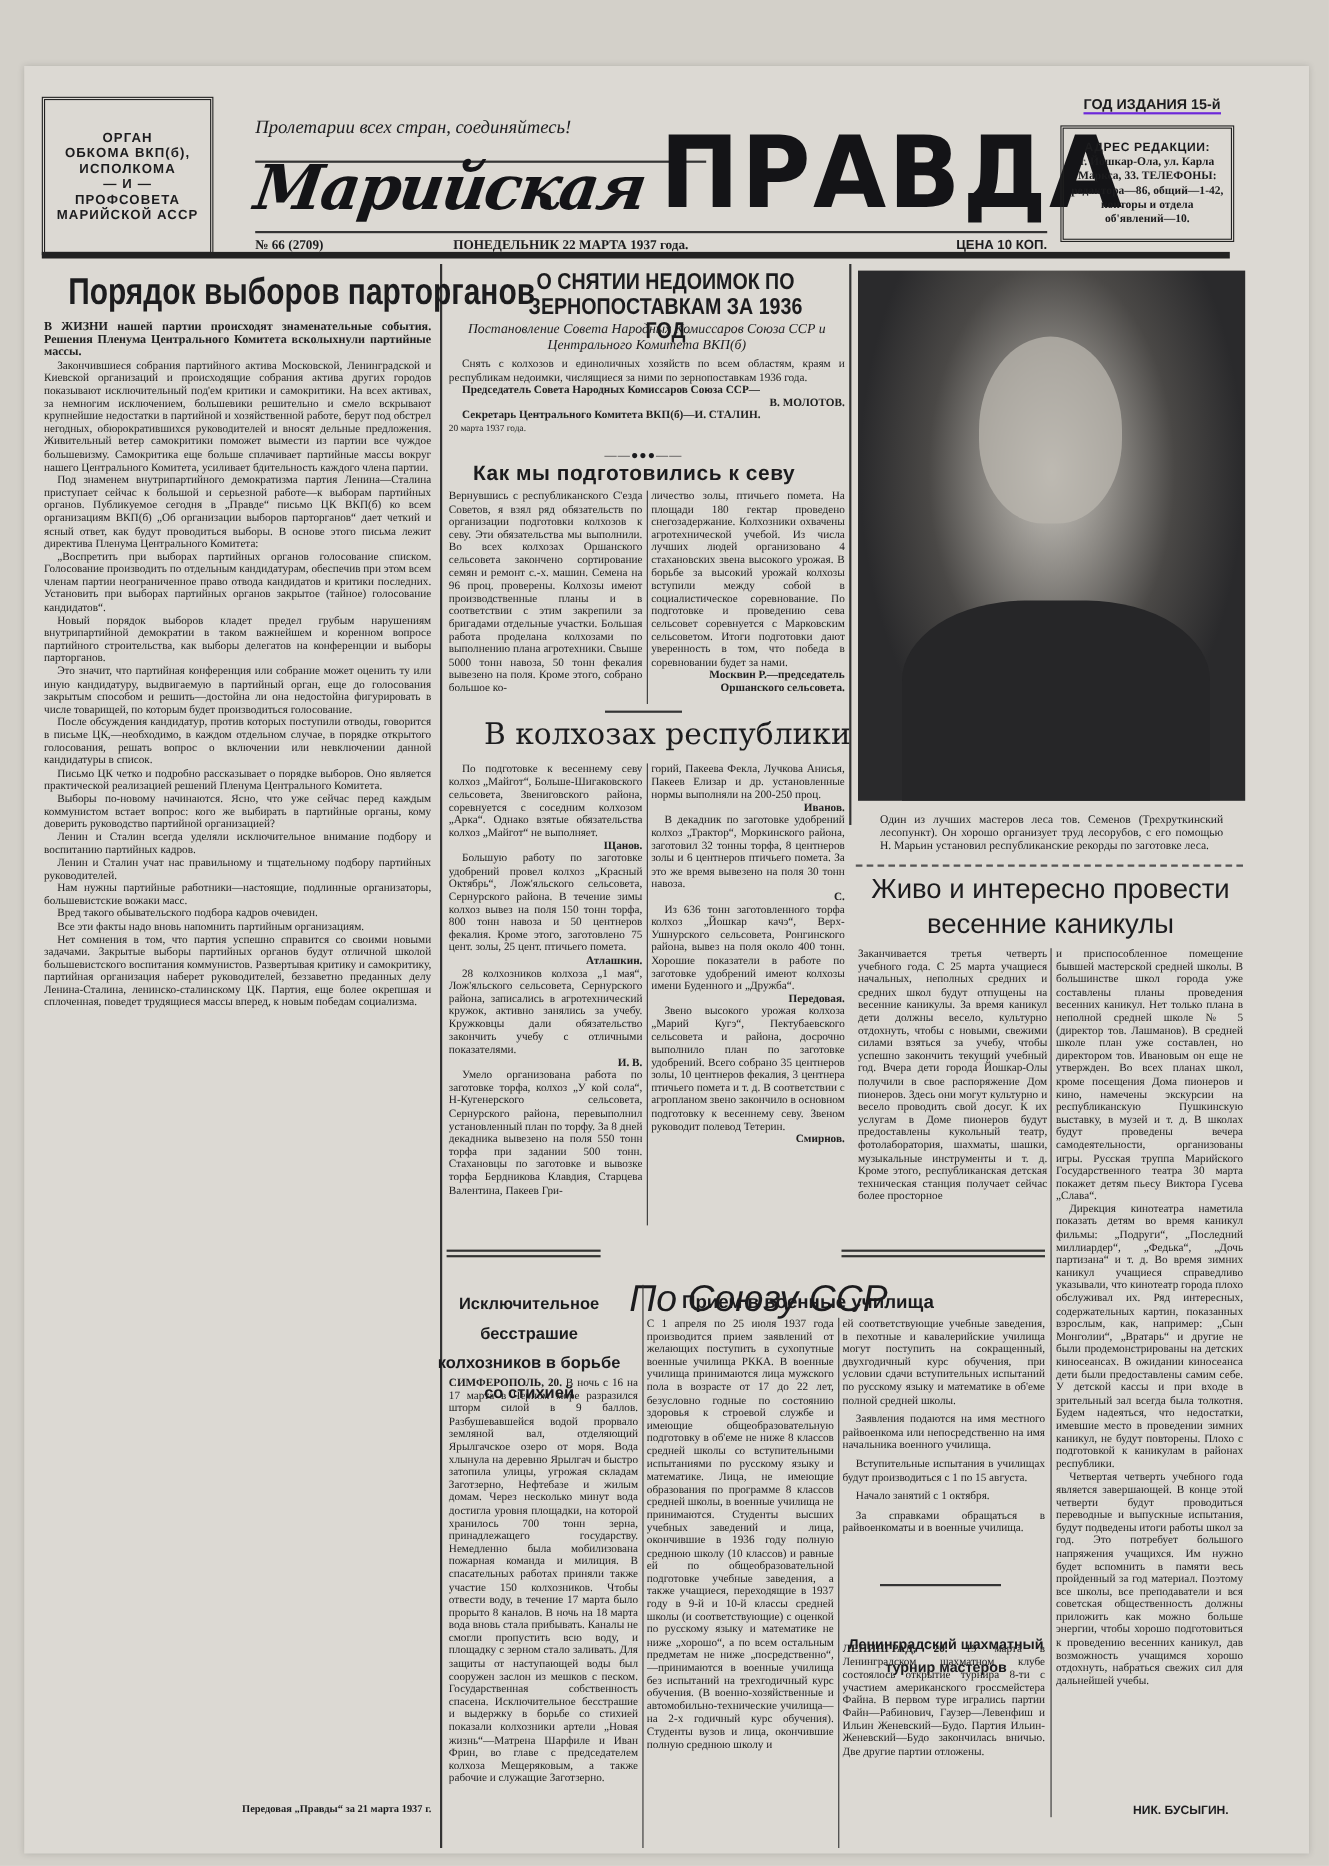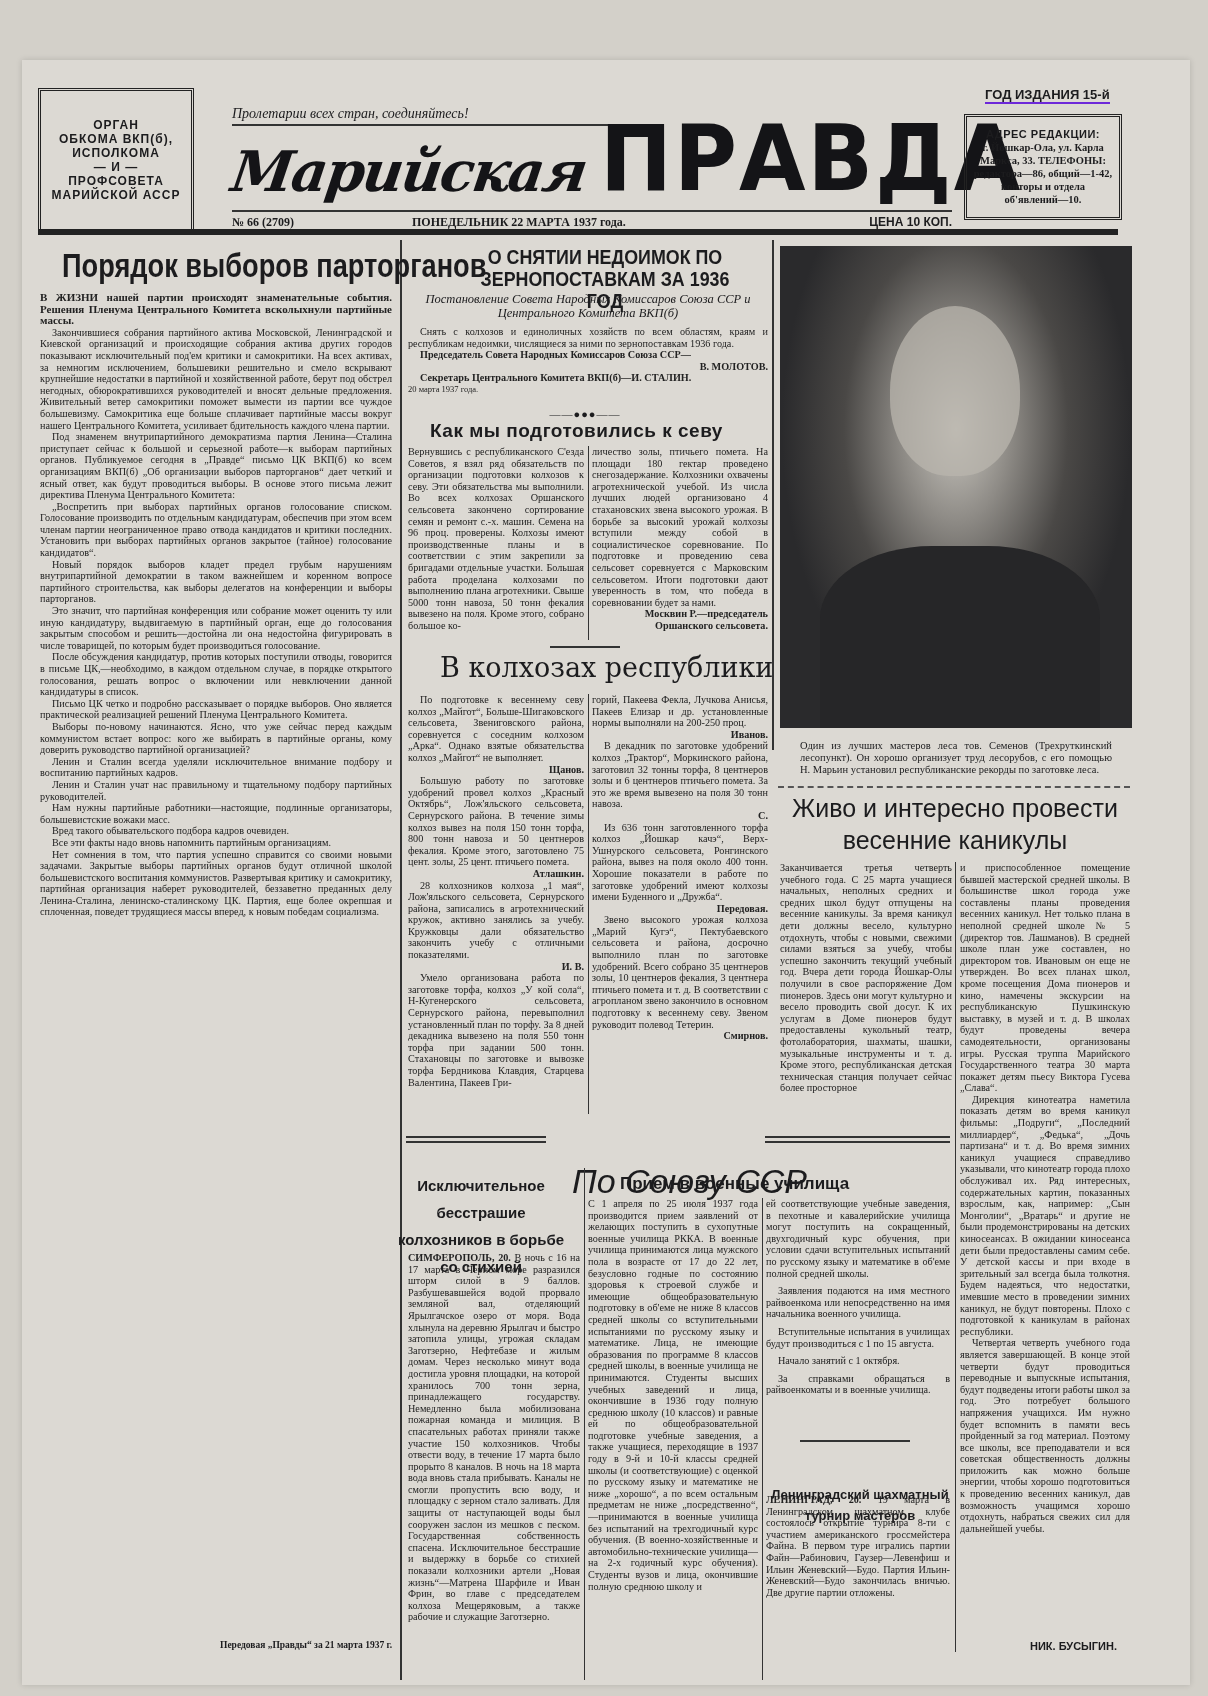--- a/index.html
+++ b/index.html
@@ -5,21 +5,21 @@
   html,body{margin:0;padding:0;}
   body{width:1208px;height:1696px;background:#d3d0c9;overflow:hidden;position:relative;
        font-family:"Liberation Serif",serif;color:#1c1c1e;}
   .paper{position:absolute;left:22px;top:60px;width:1168px;height:1625px;background:#dcd9d3;
          box-shadow:0 0 6px rgba(0,0,0,.15);}
   .abs{position:absolute;}
   
   .organ-box{left:38px;top:88px;width:150px;height:138px;border:3px double #222;
      display:flex;flex-direction:column;align-items:center;justify-content:center;text-align:center;
      font-family:"Liberation Sans",sans-serif;font-weight:bold;font-size:12px;line-height:14px;letter-spacing:1px;}
-  .slogan{left:232px;top:106px;font-style:italic;font-size:14px;font-family:"Liberation Serif",serif;border-bottom:2px solid #333;padding-bottom:2px;width:410px;}
+  .slogan{left:232px;top:106px;font-style:italic;font-size:17px;font-family:"Liberation Serif",serif;border-bottom:2px solid #333;padding-bottom:20px;width:410px;}
   .title-script{left:232px;top:138px;font-family:"DejaVu Serif",serif;font-style:italic;font-weight:bold;font-size:56px;color:#141417;letter-spacing:-2px;transform:skewX(-8deg);}
   .title-pravda{left:600px;top:108px;font-family:"DejaVu Sans",sans-serif;font-weight:900;font-size:86px;color:#141417;letter-spacing:2px;transform:scaleY(1.05);}
   .year-label{left:985px;top:87px;font-family:"Liberation Sans",sans-serif;font-weight:bold;font-size:13px;border-bottom:2px solid #6d28d9;}
   .address-box{left:964px;top:114px;width:152px;height:100px;border:3px double #222;text-align:center;
      font-size:10.5px;line-height:13px;font-weight:bold;display:flex;flex-direction:column;justify-content:center;}
   .addr-title{font-family:"Liberation Sans",sans-serif;font-size:11px;letter-spacing:.5px;}
   .issue-line{left:232px;top:210px;width:720px;border-top:2px solid #333;padding-top:3px;display:flex;font-size:12px;font-weight:bold;}
   .issue-line span{display:block;}
   .rule-thick{left:38px;top:229px;width:1080px;height:6px;background:#222;}
   

